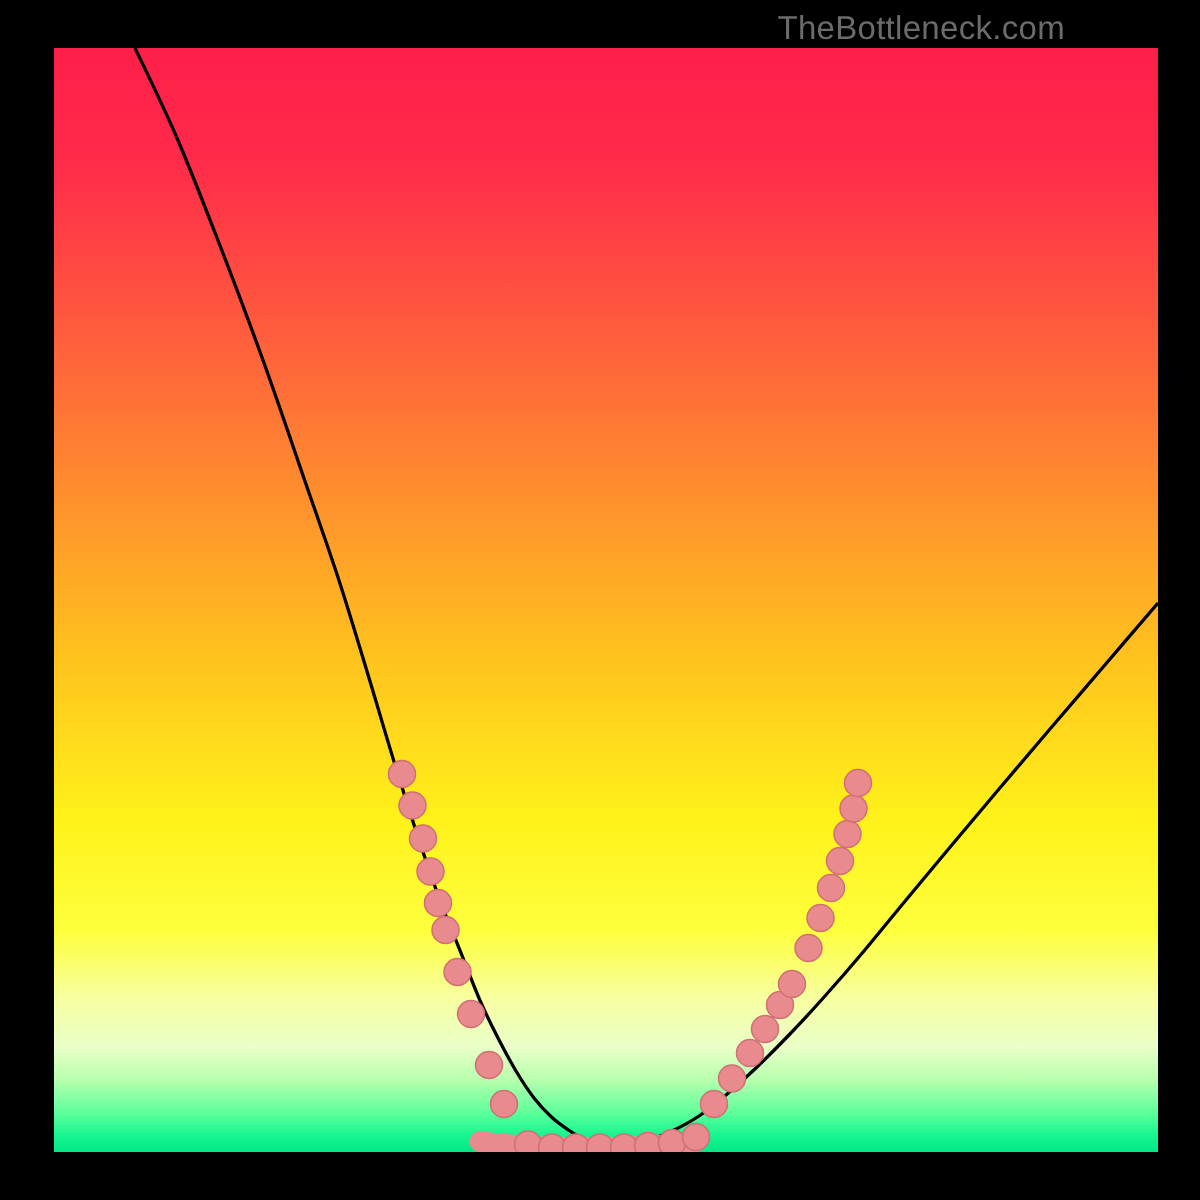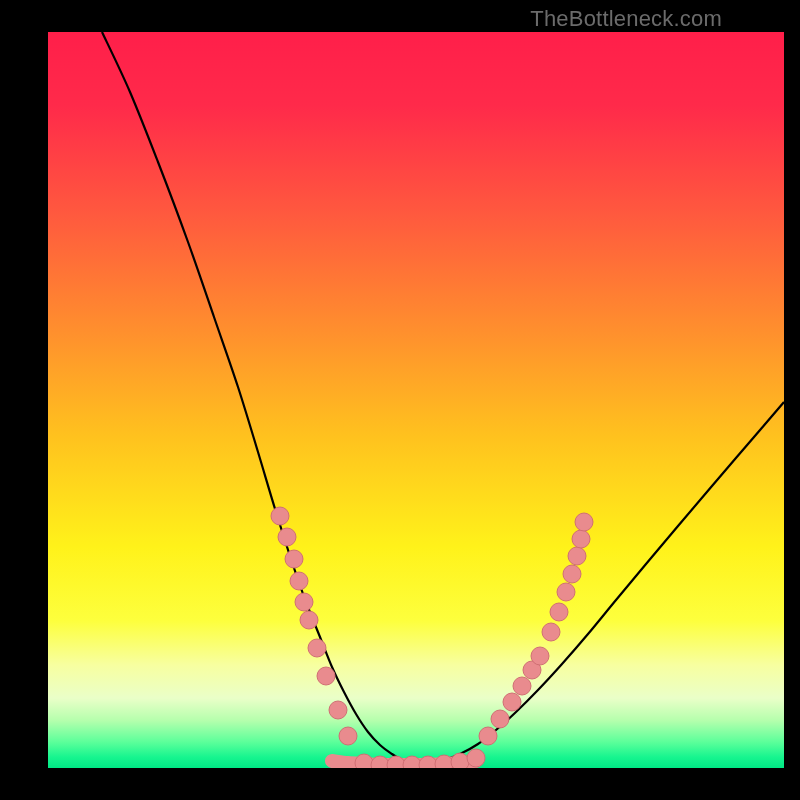--- a/index.html
+++ b/index.html
@@ -6,21 +6,21 @@
     margin: 0;
     padding: 0;
     width: 800px;
     height: 800px;
     background: #000;
     overflow: hidden;
     font-family: Arial, Helvetica, sans-serif;
   }
   .frame {
     position: absolute;
-    top: 0; left: 16px;
+    top: 0; left: 4px;
     width: 720px; height: 800px;
     background: #000;
   }
   .plot-area {
     position: absolute;
     top: 32px;
     left: 32px;
     width: 736px;
     height: 736px;
     overflow: hidden;

